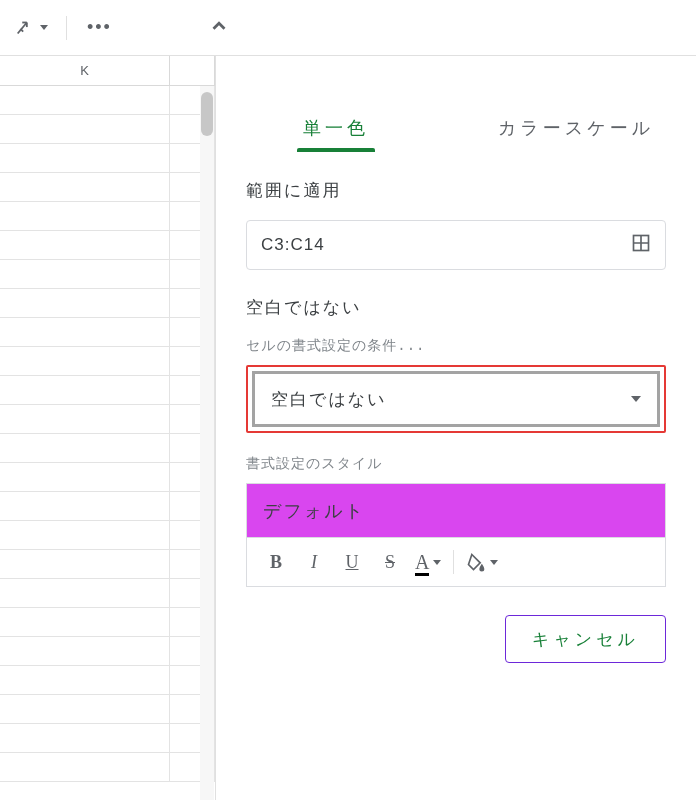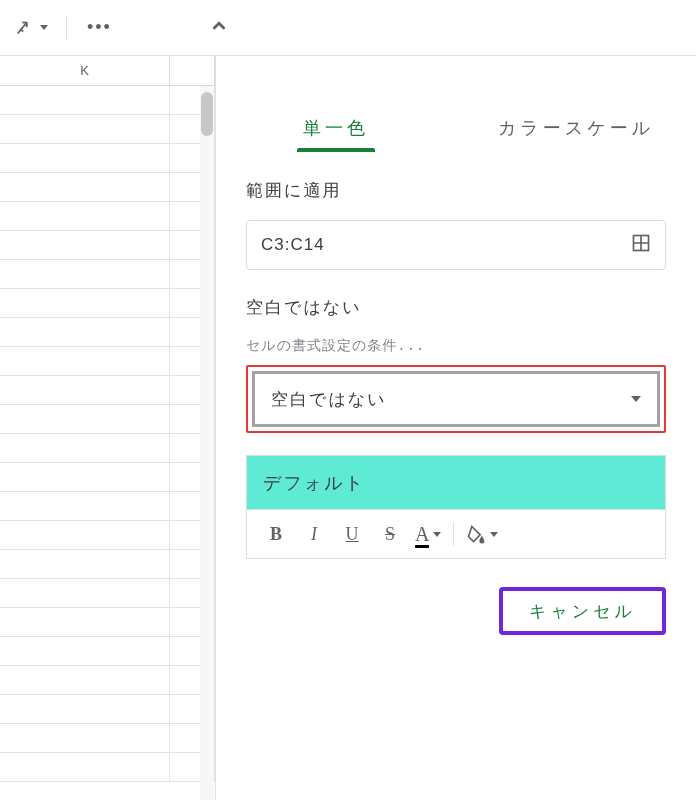--- a/index.html
+++ b/index.html
@@ -30,34 +30,34 @@
   .section-label { font-size: 17px; color: #3c4043; letter-spacing: 2px; margin-bottom: 18px; }
   .range-input-wrap { display: flex; align-items: center; border: 1px solid #dadce0; border-radius: 4px; padding: 0 14px; height: 50px; }
   .range-input { border: none; outline: none; flex: 1; font-size: 17px; color: #3c4043; letter-spacing: 1px; }
   .grid-select-icon { color: #5f6368; cursor: pointer; }
   .sub-label { font-size: 14px; color: #80868b; letter-spacing: 1px; margin-bottom: 10px; font-family: Liberation Mono, monospace; }
   .dropdown-highlighted { border: 2px solid #e53935; border-radius: 2px; padding: 4px; margin-bottom: 22px; }
   .dropdown { display: flex; align-items: center; justify-content: space-between; border: 3px solid #a3a3a3; height: 56px; padding: 0 16px; cursor: pointer; background: #fff; }
   .dropdown-text { font-size: 17px; color: #3c4043; letter-spacing: 2px; }
   .caret { width: 0; height: 0; border-left: 5px solid transparent; border-right: 5px solid transparent; border-top: 6px solid #5f6368; }
   .caret.small { border-left-width: 4px; border-right-width: 4px; border-top-width: 5px; }
-  .style-preview { background: #5eead4; height: 54px; display: flex; align-items: center; padding: 0 16px; font-size: 18px; color: #3c4043; letter-spacing: 2px; border: 1px solid #dadce0; border-bottom: none; }
+  .style-preview { background: #d946ef; height: 54px; display: flex; align-items: center; padding: 0 16px; font-size: 18px; color: #3c4043; letter-spacing: 2px; border: 1px solid #dadce0; border-bottom: none; }
   .style-toolbar { border: 1px solid #dadce0; height: 50px; display: flex; align-items: center; padding: 0 10px; gap: 0; }
   .fmt-btn { width: 38px; height: 34px; display: flex; align-items: center; justify-content: center; font-size: 18px; color: #5f6368; cursor: pointer; font-family: "Times New Roman", serif; }
   .fmt-btn.bold { font-weight: bold; }
   .fmt-btn.italic { font-style: italic; }
   .fmt-btn.underline-l { text-decoration: underline; }
   .fmt-btn.strike { text-decoration: line-through; }
   .fmt-group { display: flex; align-items: center; gap: 4px; padding: 0 6px; cursor: pointer; color: #5f6368; }
   .color-A { font-family: "Times New Roman", serif; font-size: 20px; position: relative; }
   .color-A::after { content:""; position: absolute; left: 0; right: 0; bottom: -2px; height: 3px; background: #000; }
   .vsep { width: 1px; height: 24px; background: #e0e0e0; margin: 0 6px; }
   .footer { display: flex; justify-content: flex-end; gap: 20px; padding: 28px 30px 0 30px; }
   .btn { height: 48px; padding: 0 26px; font-size: 17px; letter-spacing: 4px; border-radius: 4px; cursor: pointer; display: flex; align-items: center; }
-  .btn-cancel { border: 4px solid #6d28d9; color: #188038; background: #fff; justify-content: flex-end; }
+  .btn-cancel { border: 1px solid #6d28d9; color: #188038; background: #fff; justify-content: flex-end; }
   .btn-done { border: none; background: #188038; color: #fff; }
 </style>
 </head>
 <body>
 
 <div class="toolbar">
   <div class="toolbar-left">
     <div class="rotate-icon-wrap">
       <svg width="22" height="22" viewBox="0 0 24 24" fill="none" stroke="#5f6368" stroke-width="2">
         <path d="M4 18 L14 6"></path>
@@ -217,20 +217,21 @@
     <div class="section">
       <div class="section-label">空白ではない</div>
       <div class="sub-label">セルの書式設定の条件...</div>
       <div class="dropdown-highlighted">
         <div class="dropdown">
           <span class="dropdown-text">空白ではない</span>
           <div class="caret"></div>
         </div>
       </div>
 
+      <div class="sub-label">書式設定のスタイル</div>
       <div class="style-preview">
         <span>デフォルト</span>
       </div>
       <div class="style-toolbar">
         <div class="fmt-btn bold">B</div>
         <div class="fmt-btn italic">I</div>
         <div class="fmt-btn underline-l">U</div>
         <div class="fmt-btn strike">S</div>
         <div class="fmt-group">
           <span class="color-A">A</span>

